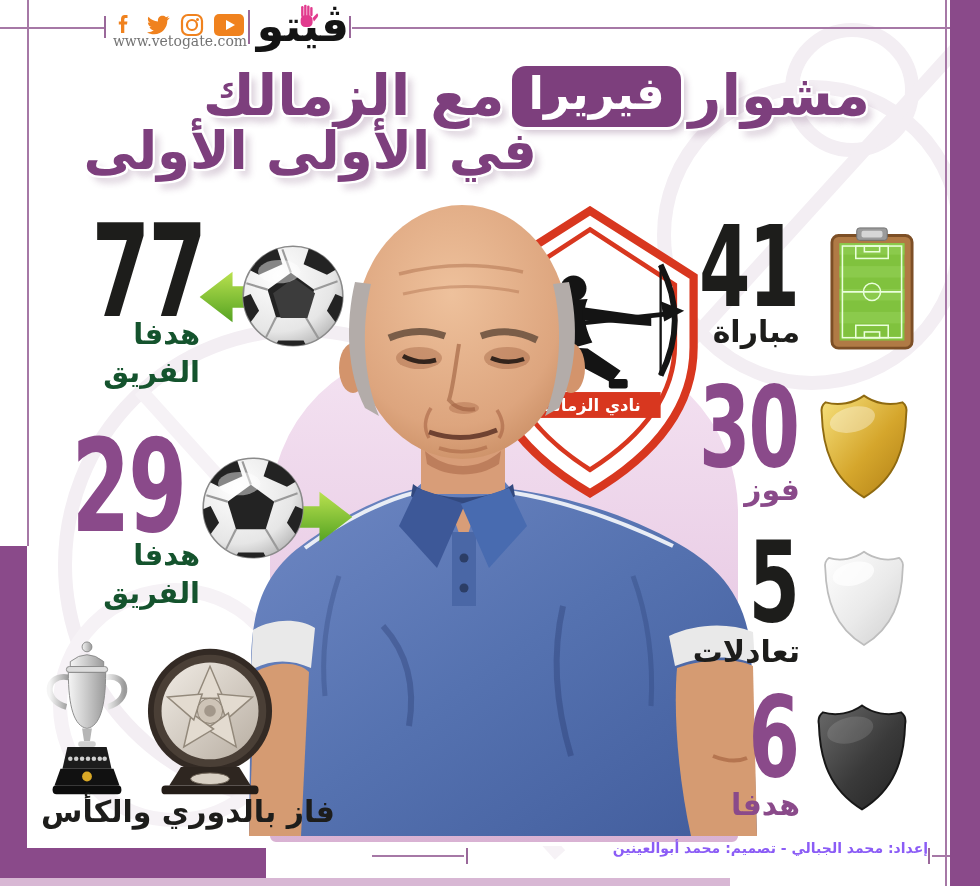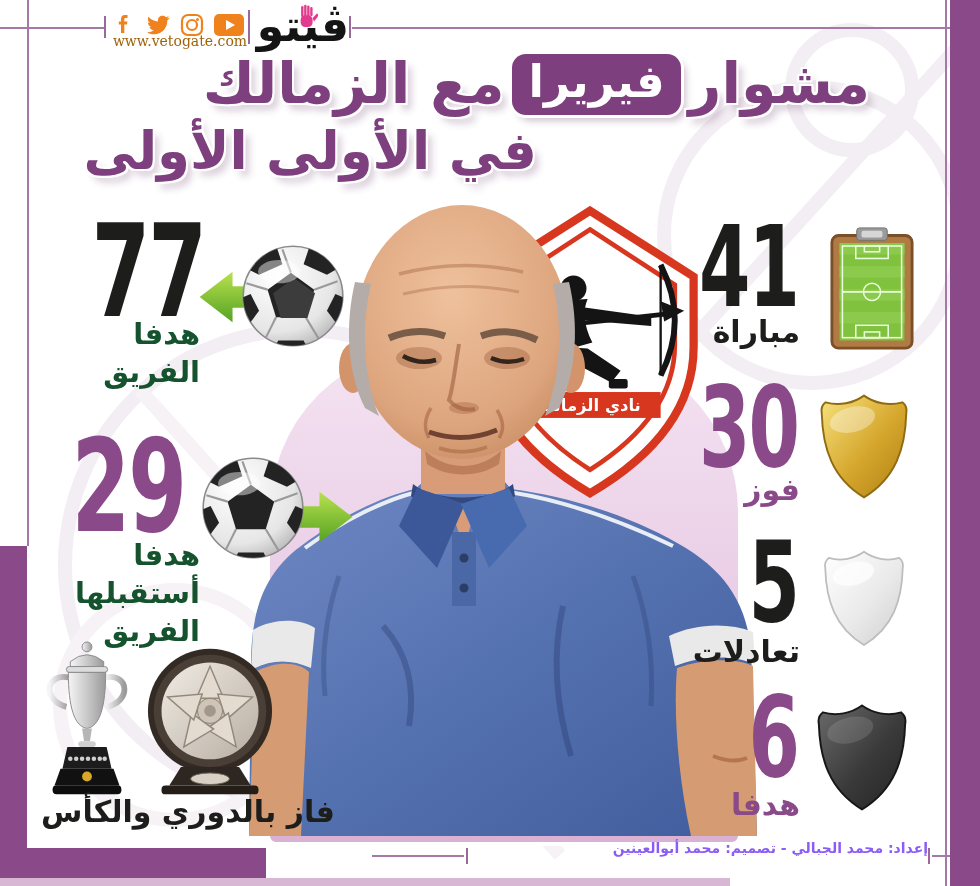--- a/index.html
+++ b/index.html
@@ -7,31 +7,31 @@
          font-family:"DejaVu Sans",sans-serif;}
   .abs{position:absolute;}
   .ar{direction:rtl;white-space:nowrap;font-weight:bold;}
   .num{font-weight:bold;line-height:1;letter-spacing:-3px;white-space:nowrap;
        transform:scaleX(.66);transform-origin:100% 50%;}
   .nblack{color:#1d1d1b;}
   .npurple{color:#8a4a8a;}
   .title1{font-size:57px;color:#7d3f7d;font-weight:bold;
           text-shadow:2px 2px 0 #fff,-2px -2px 0 #fff,2px -2px 0 #fff,-2px 2px 0 #fff,6px 7px 7px rgba(90,40,90,.22);}
   .hl{display:inline-block;background:#7d3f7d;color:#fff;font-size:45px;line-height:1.1;
-      padding:3px 16px 8px;margin:4px 8px;border-radius:14px;vertical-align:6px;
+      padding:3px 16px 8px;margin:16px 8px;border-radius:14px;vertical-align:6px;
       box-shadow:0 0 0 3px #fff,5px 6px 7px rgba(90,40,90,.28);text-shadow:none;}
   .lines div{font-size:29px;line-height:38px;font-weight:bold;color:#14532d;}
   .lbl{font-size:30px;font-weight:bold;}
   .bar{background:#8a4a8a;}
   .thin{background:#a678a6;}
   .tick{background:#9a689a;}
   .pink-panel{left:266px;top:342px;width:468px;height:496px;border:4px solid #fff;
       border-radius:170px 170px 10px 10px;z-index:10;
       background:linear-gradient(180deg,#f4e3f2 0%,#e9cce5 55%,#d9b2d3 100%);}
-  .site{font-family:"DejaVu Serif",serif;font-size:14px;color:#a16207;}
+  .site{font-family:"DejaVu Serif",serif;font-size:14px;color:#737373;}
   .brand{font-size:44px;font-weight:bold;color:#141414;}
   .credit{font-size:14px;color:#8b5cf6;}
   .cap{font-size:30px;color:#1d1d1b;}
 </style>
 </head>
 <body>
 
 <div id="stage">
 
   <svg class="abs" style="left:0;top:0;z-index:2" width="980" height="886" viewBox="0 0 980 886" fill="none" stroke="#f3eef3" stroke-width="14">
@@ -252,21 +252,20 @@
         <polygon points="66,2 90,8 96,22 82,30 60,20"></polygon>
         <polygon points="-6,55 10,48 18,64 6,80 -10,74"></polygon>
         <polygon points="106,55 90,48 82,64 94,80 110,74"></polygon>
         <polygon points="36,92 60,92 68,108 28,108"></polygon>
       </g>
     </g>
     <ellipse cx="37" cy="27" rx="20" ry="11" fill="#ffffff" opacity=".45"></ellipse>
   </svg>
   <div class="abs ar lines" style="right:780px;top:536px;text-align:right;z-index:20">
     <div>هدفا</div>
-    <div>أستقبلها</div>
     <div>الفريق</div>
   </div>
 
   <svg class="abs" style="left:32px;top:640px;z-index:20" width="110" height="165" viewBox="0 0 110 168">
     <defs>
         <linearGradient id="cupg" x1="0" y1="0" x2="1" y2="0">
       <stop offset="0" stop-color="#f5f5f5"></stop>
           <stop offset="0.5" stop-color="#c9c9c9"></stop>
       <stop offset="1" stop-color="#9a9a9a"></stop>
         </linearGradient>

